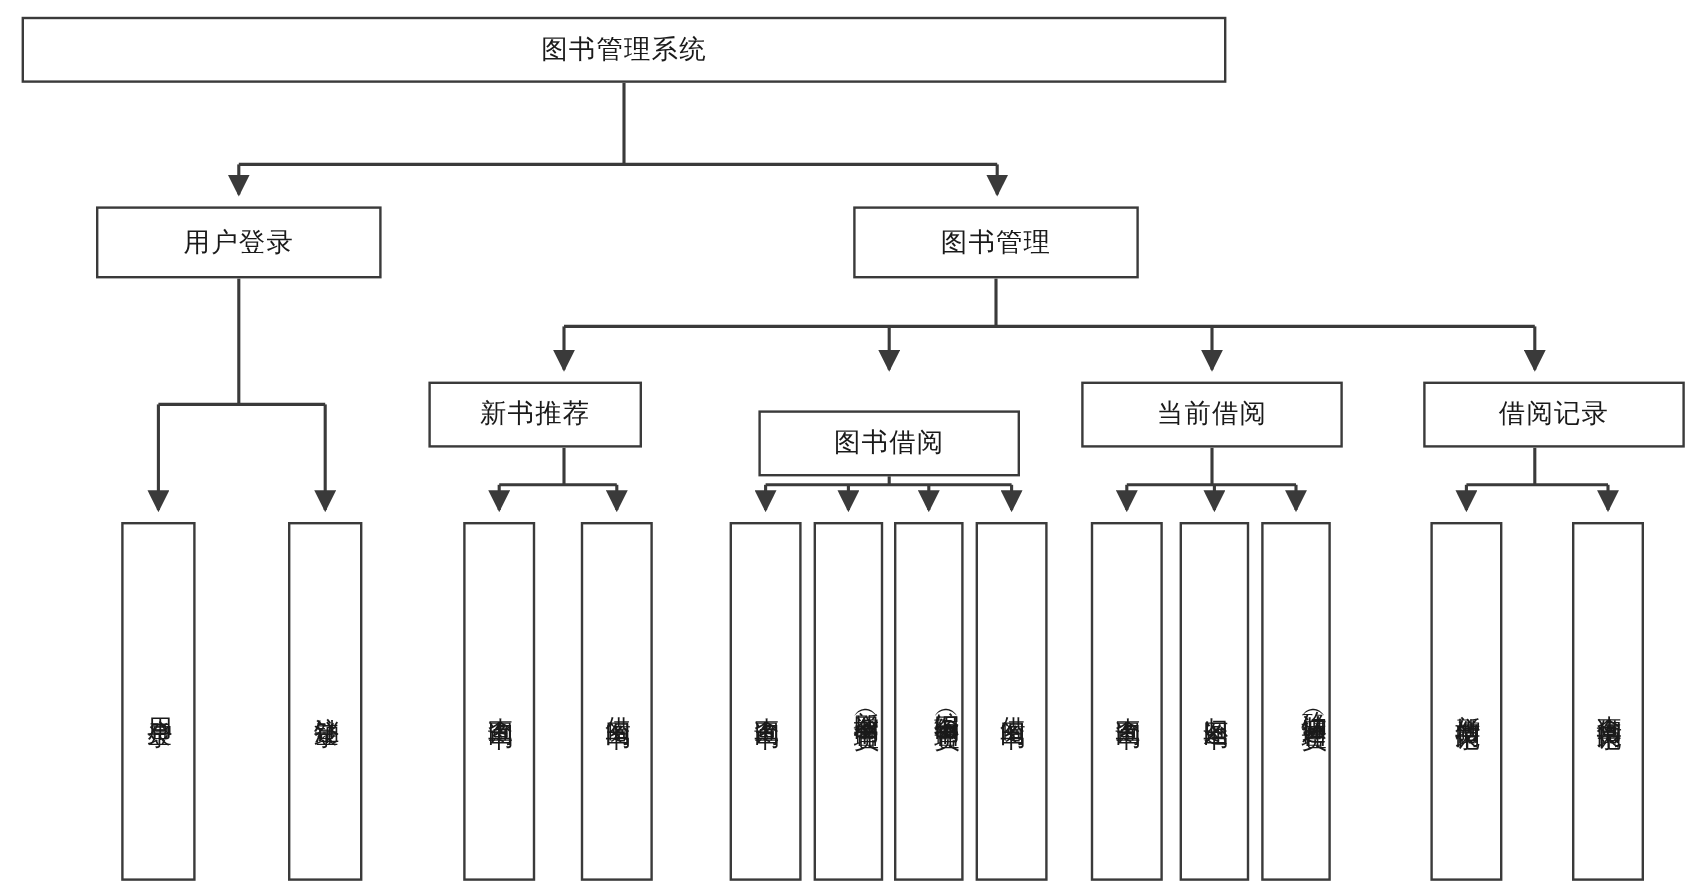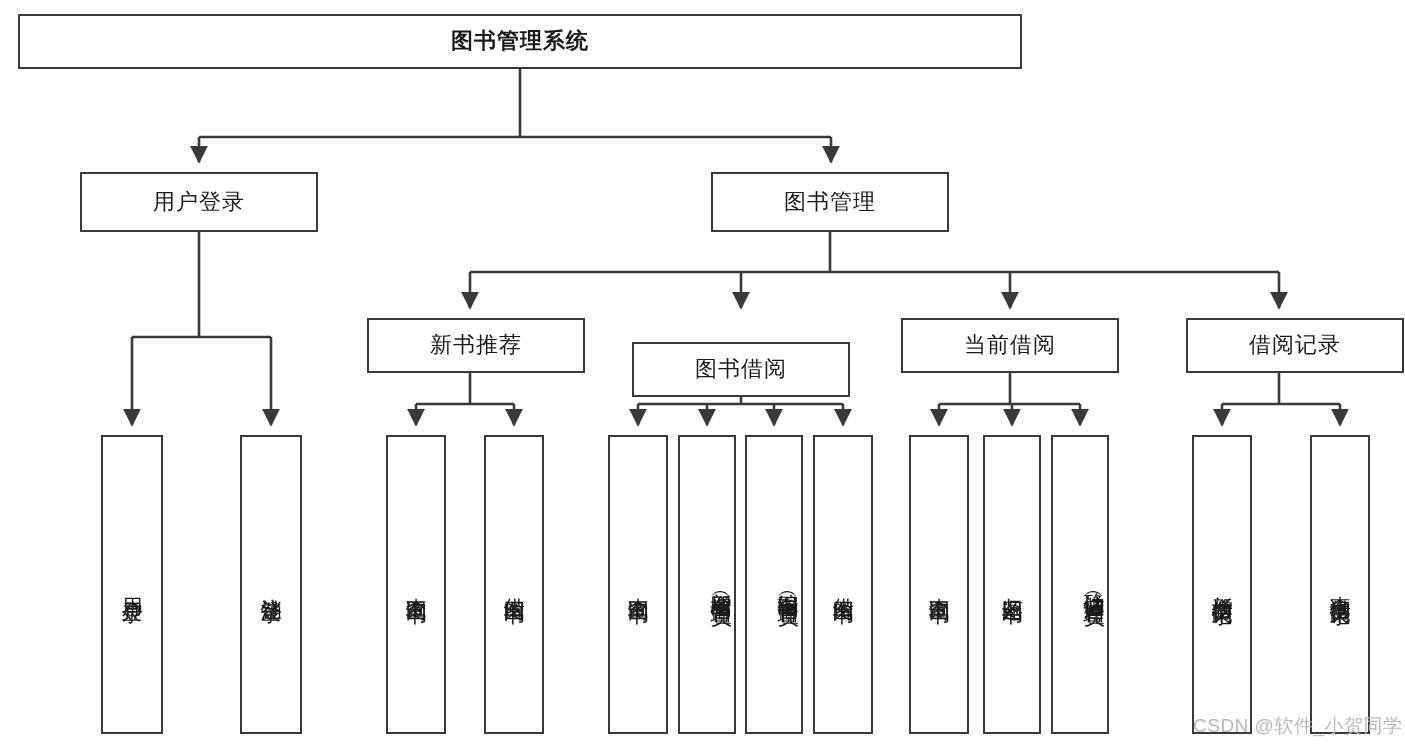--- a/index.html
+++ b/index.html
@@ -114,32 +114,32 @@
       <path d="M 1080 404 L 1080 425" marker-end="url(#arrow)"></path>
 
       <path d="M 1279 373 L 1279 404"></path>
       <path d="M 1222 404 L 1340 404"></path>
       <path d="M 1222 404 L 1222 425" marker-end="url(#arrow)"></path>
       <path d="M 1340 404 L 1340 425" marker-end="url(#arrow)"></path>
 
     </g>
   </svg>
 
-  <div class="node h" style="left:18px; top:14px; width:1004px; height:55px;font-weight:bold;">
+  <div class="node h" style="left:18px; top:14px; width:1004px; height:55px;">
     <span>图书管理系统</span>
   </div>
 
   <div class="node h" style="left:80px; top:172px; width:238px; height:60px;">
     <span>用户登录</span>
   </div>
   <div class="node h" style="left:711px; top:172px; width:238px; height:60px;">
     <span>图书管理</span>
   </div>
 
-  <div class="node h" style="left:367px; top:318px; width:218px; height:55px;">
+  <div class="node h" style="left:357px; top:318px; width:178px; height:55px;">
     <span>新书推荐</span>
   </div>
   <div class="node h" style="left:632px; top:318px; width:218px; height:55px;margin-top:24px;">
     <span>图书借阅</span>
   </div>
   <div class="node h" style="left:901px; top:318px; width:218px; height:55px;">
     <span>当前借阅</span>
   </div>
   <div class="node h" style="left:1170px; top:318px; width:218px; height:55px;margin-left:16px;">
     <span>借阅记录</span>
@@ -182,15 +182,14 @@
     <span class="vtext">确认归还（管理员）</span>
   </div>
 
   <div class="node v" style="left:1192px; top:435px; width:60px; height:299px;">
     <span class="vtext">新增借阅记录</span>
   </div>
   <div class="node v" style="left:1310px; top:435px; width:60px; height:299px;">
     <span class="vtext">查询借阅记录</span>
   </div>
 
-  <div id="watermark" style="left:1193px; top:713px;">CSDN @软件_小贺同学</div>
 
 </div>
 
 </body></html>

